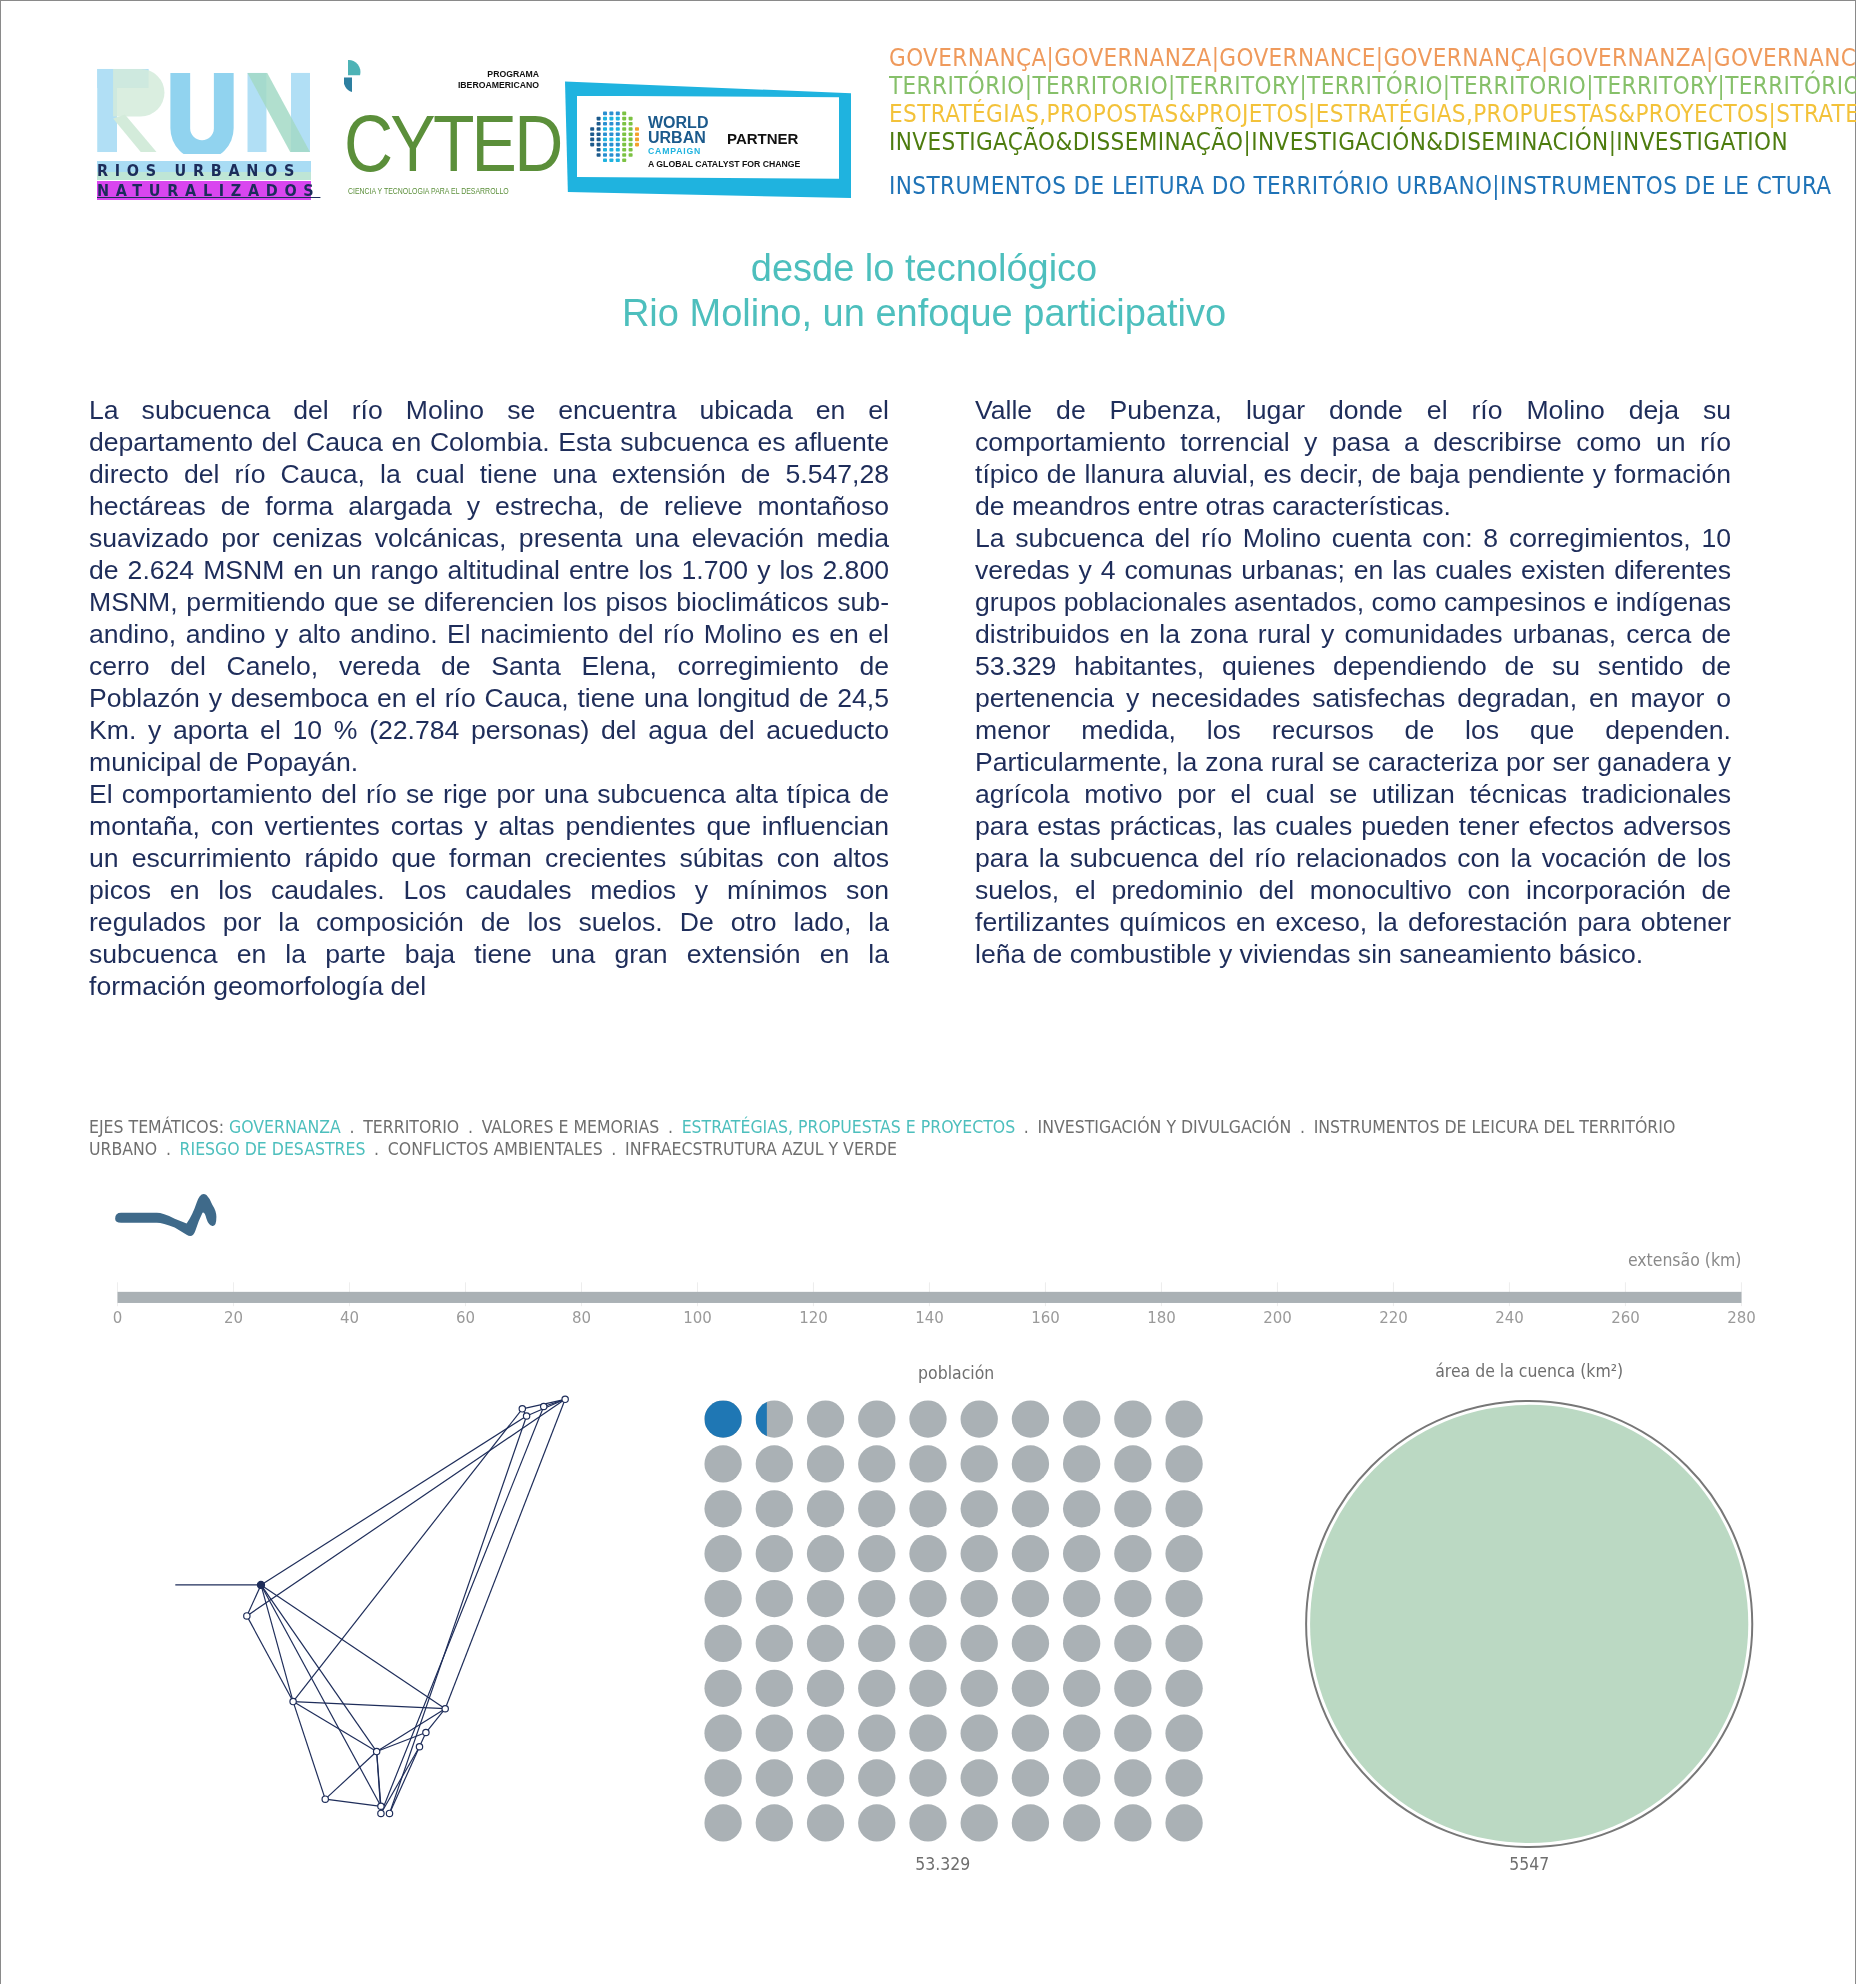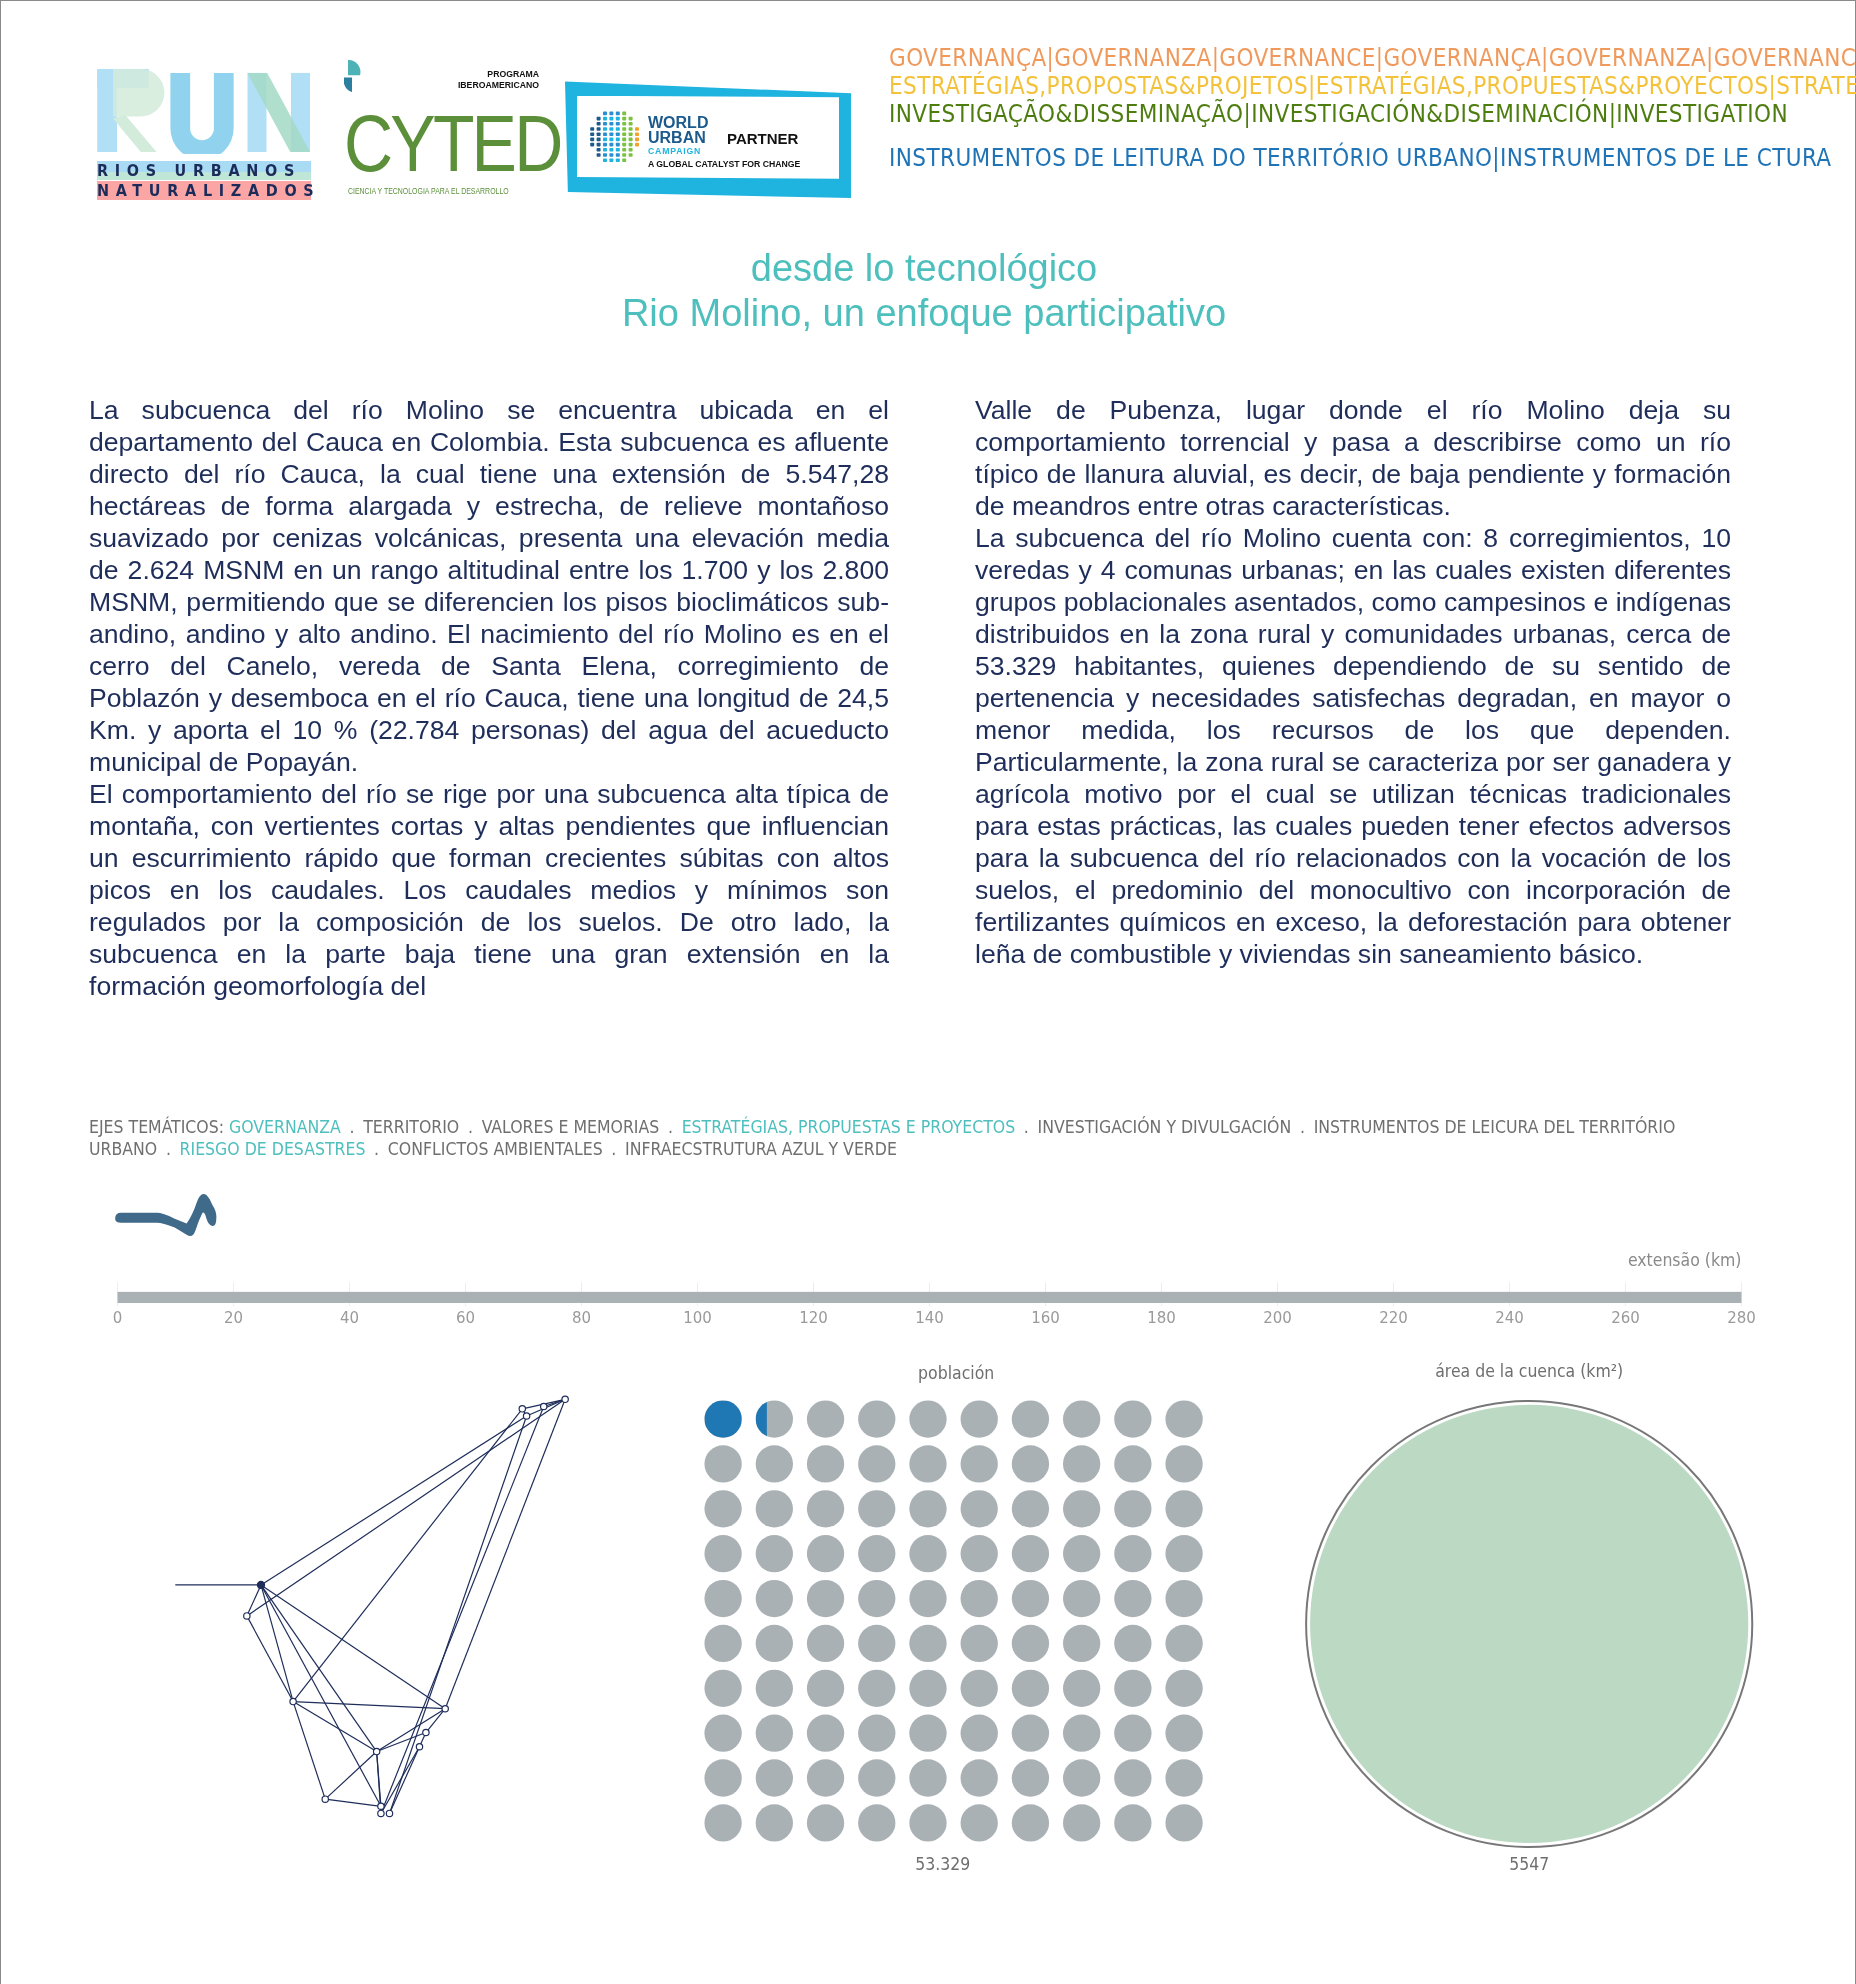--- a/index.html
+++ b/index.html
@@ -7,21 +7,21 @@
          font-family:"Liberation Sans", sans-serif; }
   .frame { position:absolute; left:0; top:0; width:1854px; height:2626px; border:1.6px solid #8a8a8a; box-sizing:content-box; pointer-events:none; }
   .abs { position:absolute; }
 
   
   .run-logo { left:97px; top:67px; width:214px; height:135px; }
   .run-letters { position:absolute; left:0; top:0; width:214px; height:87px; }
   .run-band { position:absolute; left:0; width:214px; height:19px; font-family:"DejaVu Sans Condensed","DejaVu Sans", sans-serif;
               font-weight:bold; font-size:16px; letter-spacing:6.7px; color:#1c2c5a; line-height:19px; white-space:nowrap; }
   .run-band.b1 { top:94px; background:linear-gradient(#a9dcf4 0 60%, #bfe6d6 60% 100%); }
-  .run-band.b2 { top:114px; background:#fca5a5; }
+  .run-band.b2 { top:114px; background:#d946ef;text-decoration:underline; }
 
   .cyted-logo { left:344px; top:60px; width:195px; height:143px; }
   .cyted-prog { position:absolute; right:0; top:8.7px; font-size:8.7px; font-weight:bold; color:#111; text-align:right; line-height:11px; font-family:"Liberation Sans", sans-serif; }
   .cyted-word { position:absolute; left:0; top:44px; font-size:79px; letter-spacing:-3.2px; color:#5b8f3a; line-height:79px; font-family:"Liberation Sans", sans-serif; transform:scaleX(0.86); transform-origin:left; }
   .cyted-tag { position:absolute; left:4px; top:126px; font-size:8.7px; color:#5b8f3a; white-space:nowrap; transform:scaleX(0.8); transform-origin:left; }
 
   .wuc-logo { left:565px; top:79px; width:286px; height:119px; }
   .wuc-outer { position:absolute; left:0; top:0; width:286px; height:119px; background:#1fb3df; clip-path:polygon(0 2%,100% 12%,100% 100%,1% 95%); }
   .wuc-inner { position:absolute; left:12px; top:16.7px; width:262px; height:83px; background:#fff; clip-path:polygon(0 0,100% 2%,100% 100%,0 98%); }
   .wuc-dots { position:absolute; left:22px; top:31px; width:56px; height:56px; }
@@ -167,20 +167,21 @@
     <div>WORLD</div>
     <div>URBAN</div>
   </div>
   <div class="wuc-camp">CAMPAIGN</div>
   <div class="wuc-partner">PARTNER</div>
   <div class="wuc-catalyst">A GLOBAL CATALYST FOR CHANGE</div>
 </div>
 
 <div class="abs themes-header">
   <div class="th-line" style="color: rgb(239, 154, 92);">GOVERNANÇA|GOVERNANZA|GOVERNANCE|GOVERNANÇA|GOVERNANZA|GOVERNANCE</div>
+  <div class="th-line" style="color: rgb(134, 192, 106);">TERRITÓRIO|TERRITORIO|TERRITORY|TERRITÓRIO|TERRITORIO|TERRITORY|TERRITÓRIO</div>
   <div class="th-line" style="color: rgb(243, 194, 58);">ESTRATÉGIAS,PROPOSTAS&amp;PROJETOS|ESTRATÉGIAS,PROPUESTAS&amp;PROYECTOS|STRATEGIES</div>
   <div class="th-line" style="color: #4d7c0f;">INVESTIGAÇÃO&amp;DISSEMINAÇÃO|INVESTIGACIÓN&amp;DISEMINACIÓN|INVESTIGATION</div>
   <div class="th-line" style="color: rgb(31, 115, 183); margin-top: 16px;">INSTRUMENTOS DE  LEITURA DO TERRITÓRIO URBANO|INSTRUMENTOS DE LE CTURA</div>
 </div>
 
 <div class="abs title">
   <div>desde lo tecnológico</div>
   <div>Rio Molino, un enfoque participativo</div>
 </div>
 

